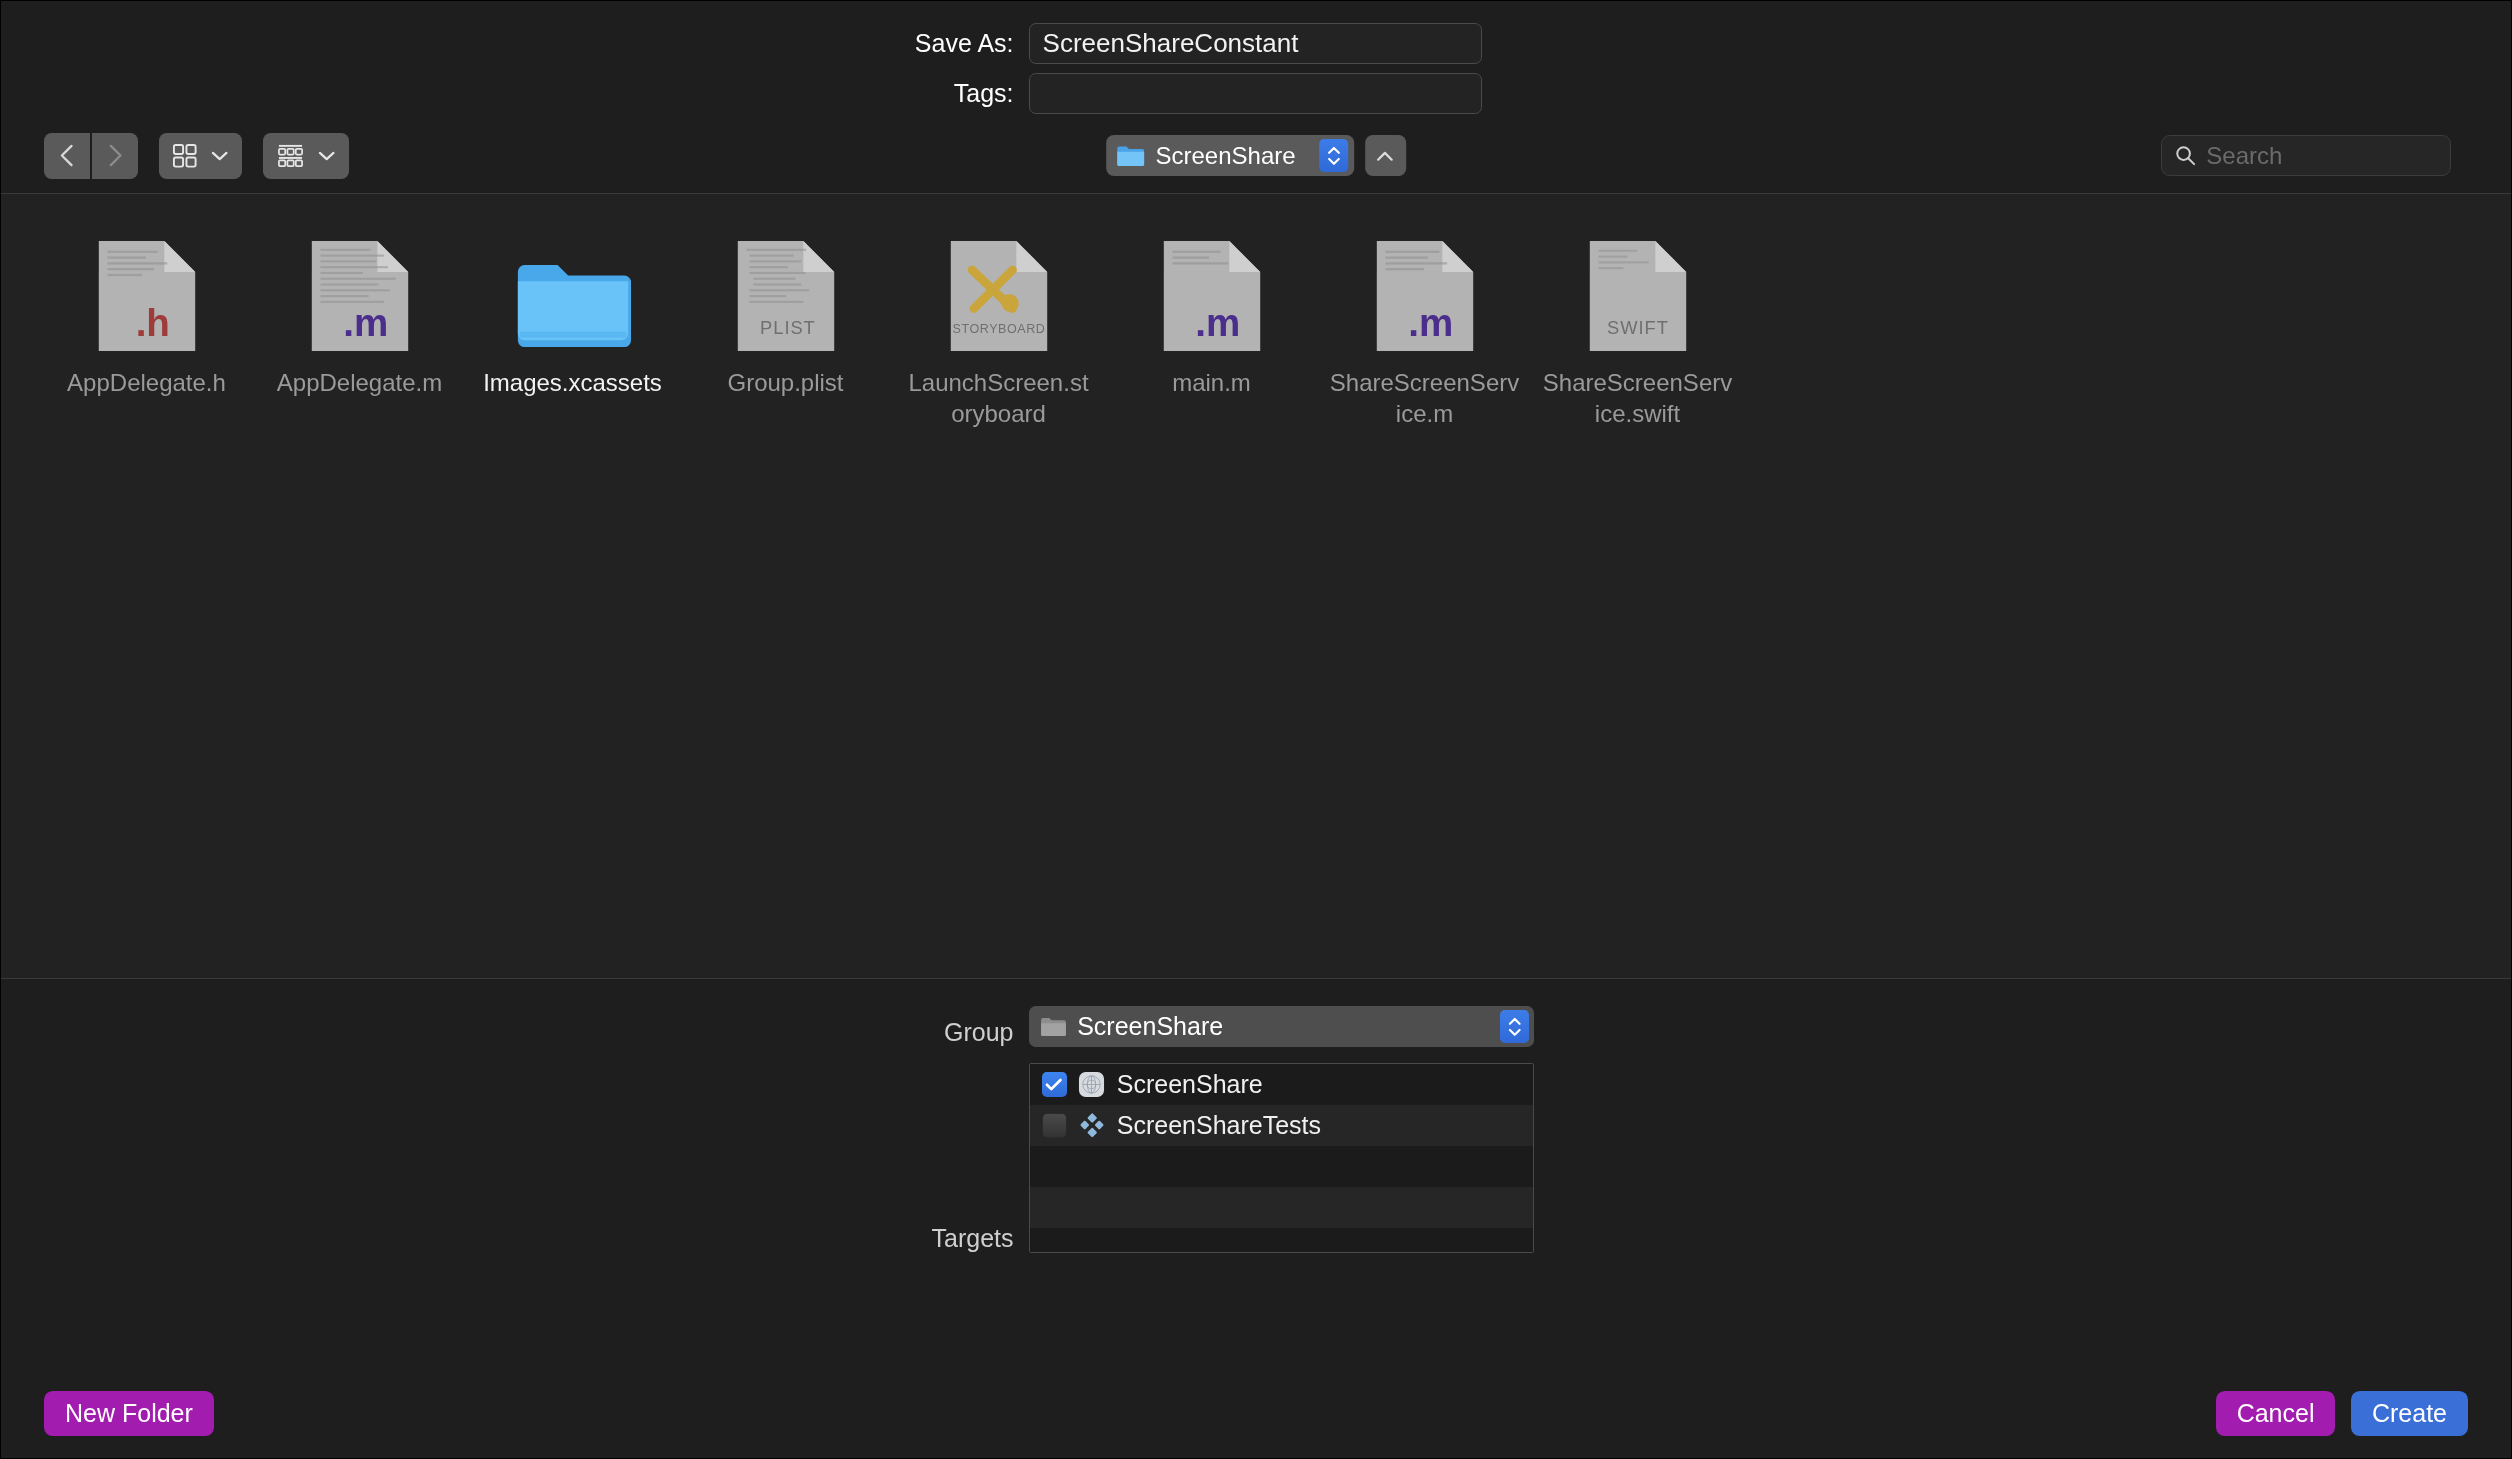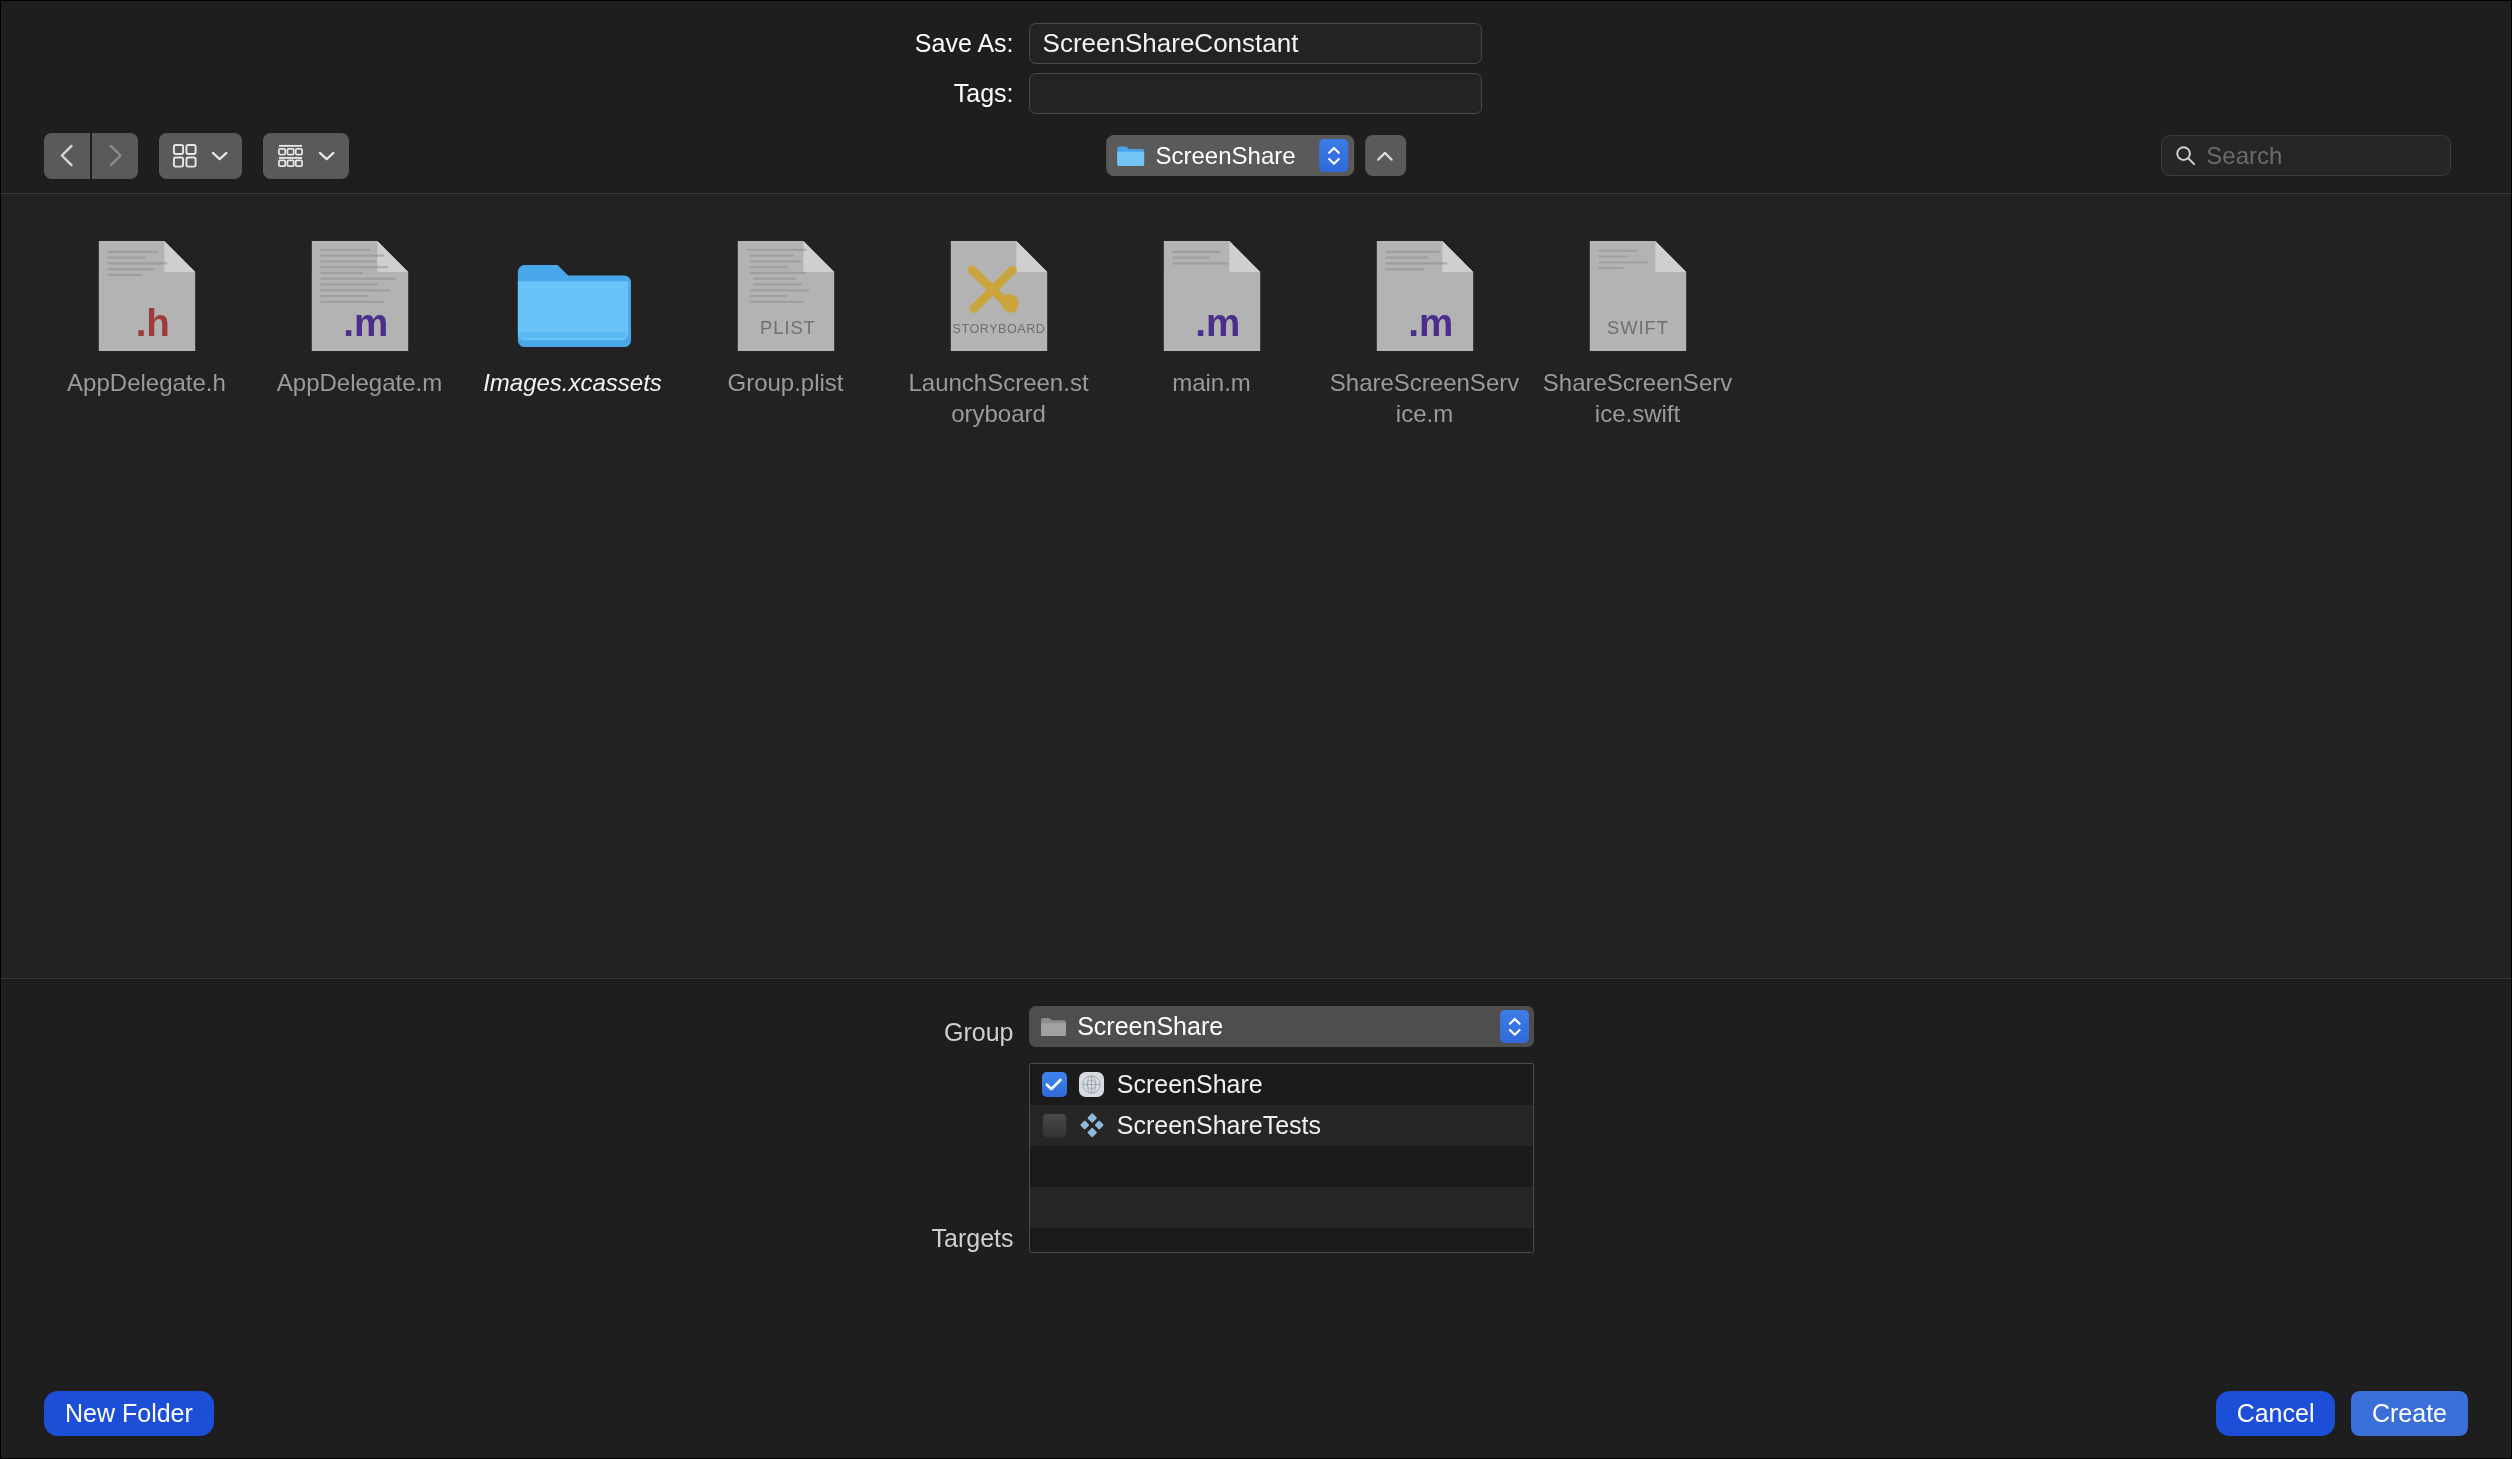--- a/index.html
+++ b/index.html
@@ -144,21 +144,21 @@
     margin-bottom: 11.6px;
   }
   .file-label {
     font-size: 24px;
     line-height: 31px;
     text-align: center;
     width: 190px;
     word-break: break-all;
   }
   .file-label.dim { color: #9a9a9a; }
-  .file-label.bright { color: #f2f2f2; font-style: italic; }
+  .file-label.bright { color: #f2f2f2; }
 
   
   .accessory {
     flex: 1 1 auto;
     position: relative;
     padding-top: 27px;
   }
   .acc-row { display: flex; align-items: flex-end; }
   .acc-label {
     width: 1028px; text-align: right;
@@ -213,21 +213,21 @@
   .btn {
     height: 45px;
     border-radius: 8.7px;
     border: none;
     font-size: 25px;
     font-family: "Liberation Sans", sans-serif;
     color: #fff;
     padding: 0 21px;
     cursor: default;
   }
-  .btn.gray { background: #1d4ed8; border-radius: 14px; }
+  .btn.gray { background: #a21caf; }
   .btn.blue { background: #3a6fd8; }
   .footer-right { display: flex; gap: 15.5px; }
 </style>
 </head>
 <body>
 
 <div class="dialog">
 
   <div class="top-fields">
     <div class="field-row">

